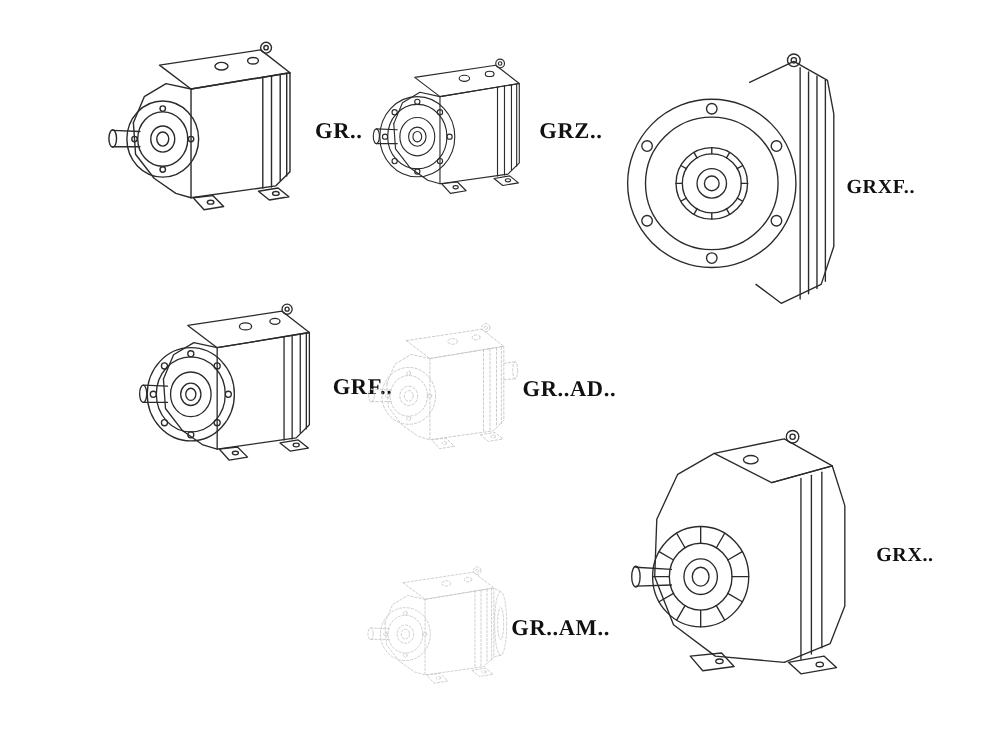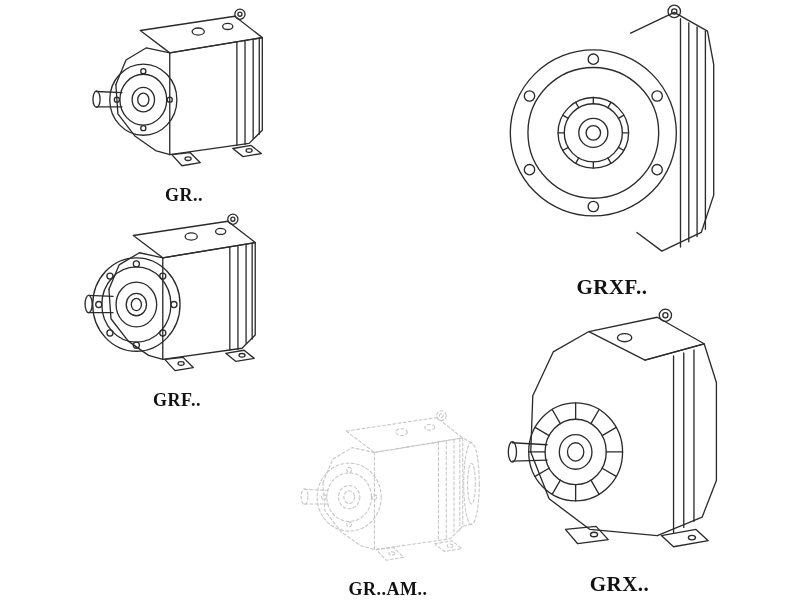--- a/index.html
+++ b/index.html
@@ -5,47 +5,47 @@
   html,body { margin:0; padding:0; }
   body {
     width:800px; height:600px; overflow:hidden;
     background:#ffffff;
     font-family:"Liberation Serif", serif;
     position:relative;
   }
   .page { position:absolute; inset:0; }
   .figure {
     position:absolute;
-    display:flex; flex-direction:column; align-items:center; justify-content:flex-end;
+    display:flex; flex-direction:row; align-items:center; justify-content:flex-end;
     margin:0;
   }
   .figure svg { width:100%; flex:1 1 auto; min-height:0; }
   .drawing {
     fill:none;
     stroke:var(--line,#2b2b2b);
     stroke-width:1.3;
     stroke-linecap:round; stroke-linejoin:round;
   }
   .phantom {
     stroke:var(--phantom,#c6c6c6);
     stroke-width:1.1;
     stroke-dasharray:3 2.4;
   }
   .label {
     height:26px; display:flex; align-items:center; justify-content:center;
     font-weight:bold; font-size:18px; letter-spacing:0.5px;
     color:var(--label,#111111);
   }
-  .label-lg { font-size:21px; }
+  .label-lg { font-size:16px; }
 
   
   .fig-gr   { left:78px;  top:0;     width:212px; height:208px; }
   .fig-grz  { left:292px; top:0;     width:190px; height:208px; }
   .fig-grxf { left:492px; top:0;     width:240px; height:300px; }
-  .fig-grf  { left:72px;  top:205px; width:210px; height:208px; }
+  .fig-grf  { left:104px;  top:205px; width:210px; height:208px; }
   .fig-grad { left:288px; top:207px; width:205px; height:208px; }
   .fig-grf2 { left:82px;  top:408px; width:210px; height:192px; }
   .fig-gram { left:288px; top:402px; width:200px; height:200px; }
   .fig-grx  { left:492px; top:292px; width:255px; height:305px;text-align:right; }
 </style>
 </head>
 <body style="--line: #2b2b2b; --phantom: #c6c6c6; --label: #111111; background: rgb(255, 255, 255);">
 
 <svg width="0" height="0" style="position:absolute" aria-hidden="true">
   <defs>
@@ -104,20 +104,27 @@
 <div class="page">
 
   <figure class="figure fig-gr">
     <svg class="drawing" viewBox="0 0 200 180">
       <use href="#iso-body"></use>
         <use href="#face-plain"></use>
     </svg>
     <figcaption class="label">GR..</figcaption>
   </figure>
 
+  <figure class="figure fig-grz">
+    <svg class="drawing" viewBox="0 0 200 180">
+      <use href="#iso-body"></use>
+        <use href="#face-flange"></use>
+    </svg>
+    <figcaption class="label">GRZ..</figcaption>
+  </figure>
 
   <figure class="figure fig-grxf">
     <svg class="drawing" viewBox="0 0 220 265">
       <path d="M128,32 L170,12 L202,30 L208,62 L208,188 L196,224 L158,242 L134,224"></path>
       <path d="M176,18 L176,238"></path>
       <path d="M184,22 L184,233"></path>
       <path d="M192,26 L192,228"></path>
       <path d="M200,30 L200,221"></path>
       <circle cx="170" cy="11" r="6"></circle>
       <circle cx="170" cy="11" r="2.5"></circle>
@@ -139,20 +146,30 @@
   </figure>
 
   <figure class="figure fig-grf">
     <svg class="drawing" viewBox="0 0 200 180">
       <use href="#iso-body"></use>
         <use href="#face-flange"></use>
     </svg>
     <figcaption class="label">GRF..</figcaption>
   </figure>
 
+  <figure class="figure fig-grad">
+    <svg class="drawing phantom" viewBox="0 0 200 180">
+      <use href="#iso-body"></use>
+        <use href="#face-plain"></use>
+      <path d="M177,58 L191,56"></path>
+      <path d="M177,78 L191,77"></path>
+      <ellipse cx="191" cy="66.5" rx="3" ry="10.5"></ellipse>
+    </svg>
+    <figcaption class="label">GR..AD..</figcaption>
+  </figure>
 
 
   <figure class="figure fig-gram">
     <svg class="drawing phantom" viewBox="0 0 200 180">
       <use href="#iso-body"></use>
         <use href="#face-plain"></use>
       <ellipse cx="186" cy="84" rx="8" ry="42"></ellipse>
       <ellipse cx="186" cy="84" rx="4" ry="21"></ellipse>
       <path d="M186,126 L177,128 M186,42 L177,37"></path>
     </svg>

